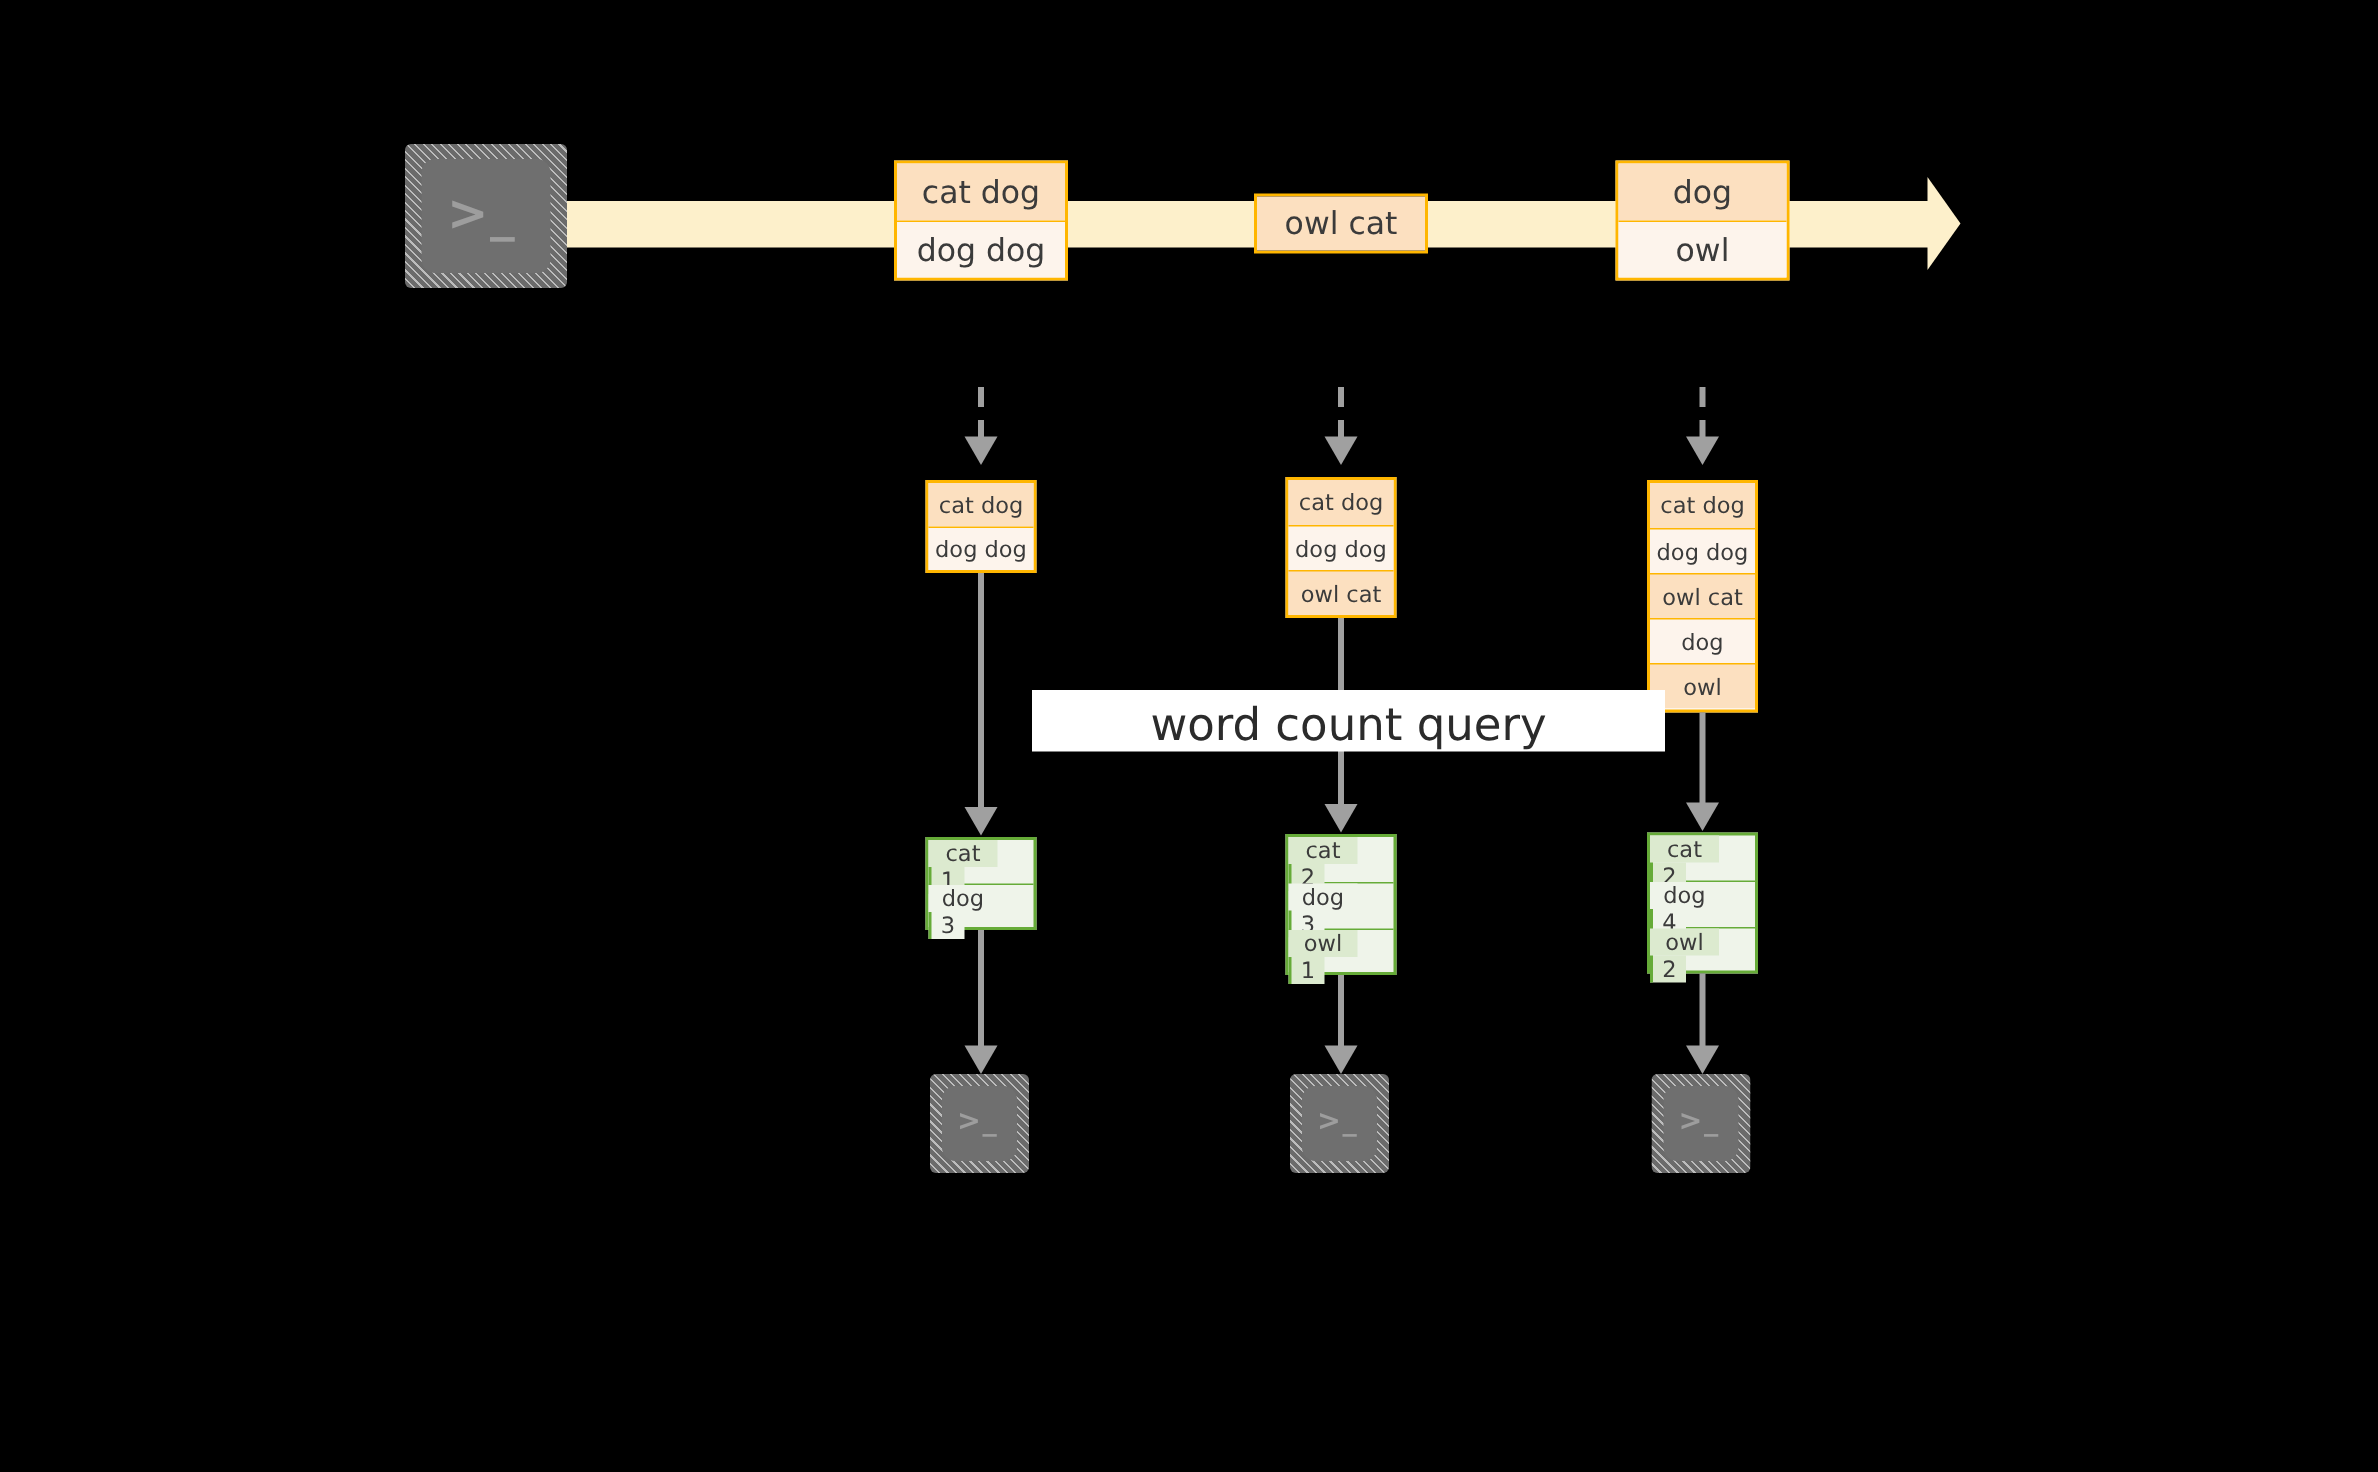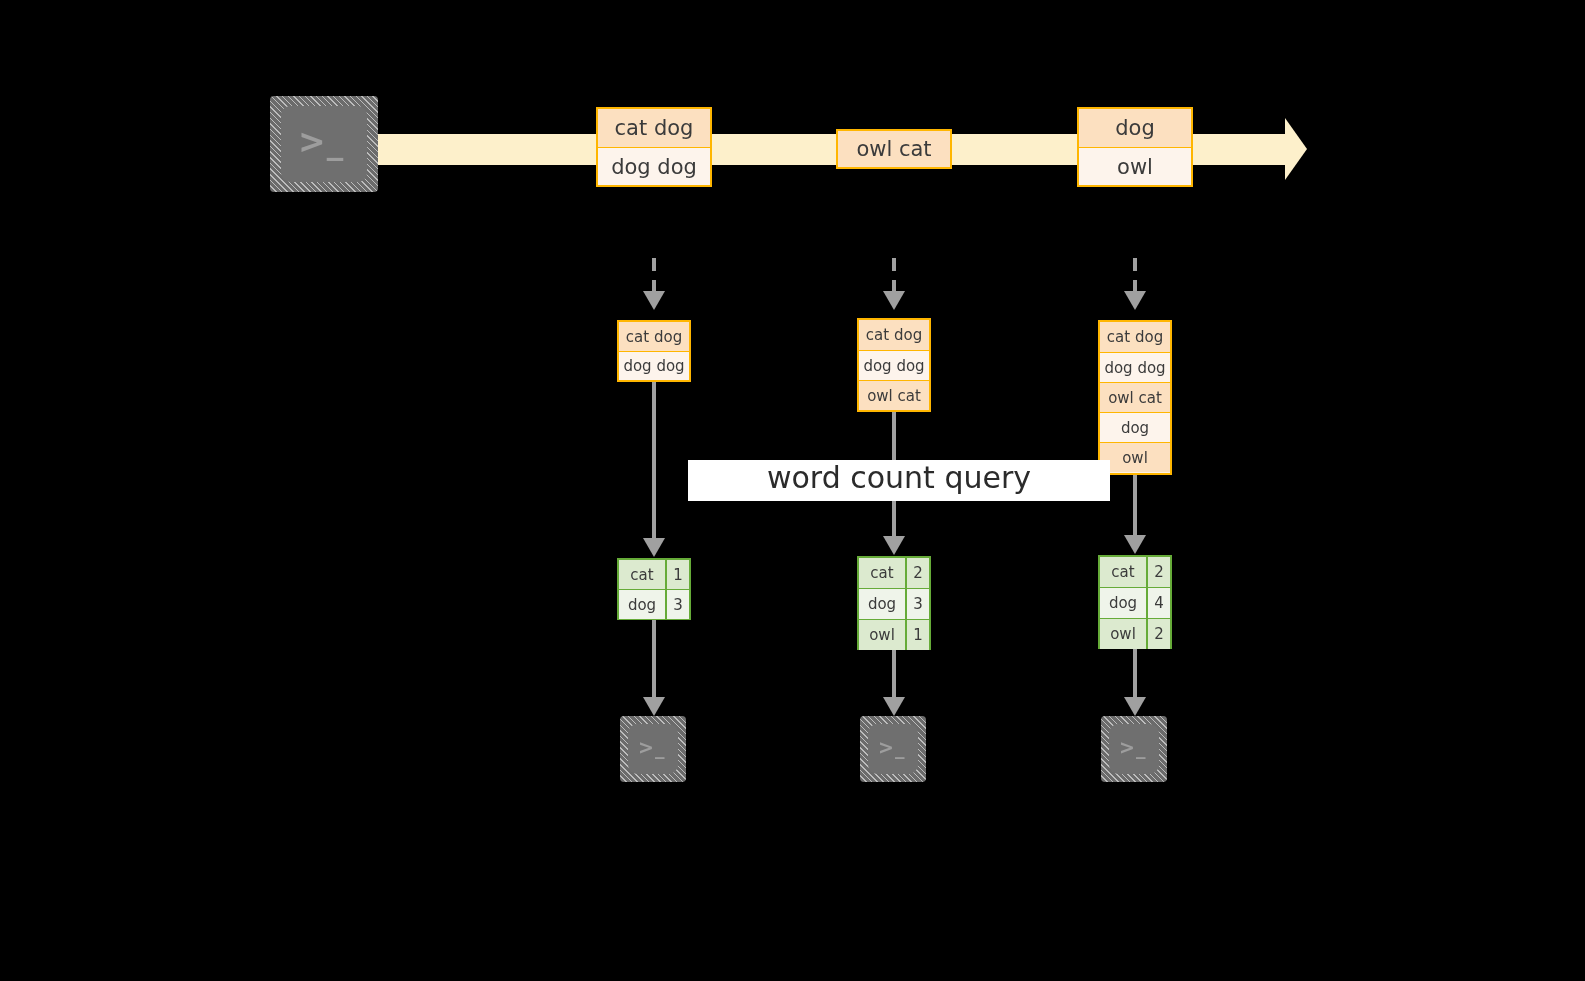--- a/index.html
+++ b/index.html
@@ -29,37 +29,37 @@
       background:#fdf3e8;}
   .recBox .cell{box-sizing:border-box;display:flex;align-items:center;
       justify-content:center;color:#3b3b3b;border-top:1px solid #ffb600;}
   .recBox .cell:first-child{border-top:none;}
   .recBox .cell.dark{background:#fce0c0;}
   .recBox .cell.light{background:#fdf4ec;}
 
   
   .resBox{position:absolute;box-sizing:border-box;border:2px solid #66ab38;
       background:#eff4ea;}
-  .resRow{display:flex;border-top:1px solid #66ab38;}
+  .resRow{display:flex;border-top:1px solid #66ab38;flex-direction:column;}
   .resRow:first-child{border-top:none;}
   .resRow .k,.resRow .v{box-sizing:border-box;display:flex;align-items:center;
       justify-content:center;color:#3b3b3b;}
   .resRow .v{border-left:2px solid #66ab38;}
   .resRow.dark .k,.resRow.dark .v{background:#dceacf;}
   .resRow.light .k,.resRow.light .v{background:#eff4ea;}
 
   
   .vline{position:absolute;background:#a0a0a0;width:4px;}
   .vdash{position:absolute;width:4px;
       background:repeating-linear-gradient(to bottom,#a0a0a0 0 13px,rgba(0,0,0,0) 13px 22px);}
   .vhead{position:absolute;width:0;height:0;border-left:11px solid transparent;
       border-right:11px solid transparent;border-top:19px solid #a0a0a0;}
 
   
-  .banner{position:absolute;background:#ffffff;display:flex;align-items:flex-start;
+  .banner{position:absolute;background:#ffffff;display:flex;align-items:flex-end;
       justify-content:center;color:#2b2b2b;white-space:nowrap;}
 </style>
 </head>
 <body>
 
 <div id="stage">
 
   <div class="streamBar" style="left:370px;top:134px;width:918px;height:31px;"></div>
   <div class="streamHeadWrap" style="left:1285px;top:118px;width:24px;height:62px;">
     <div class="streamHead"></div>

